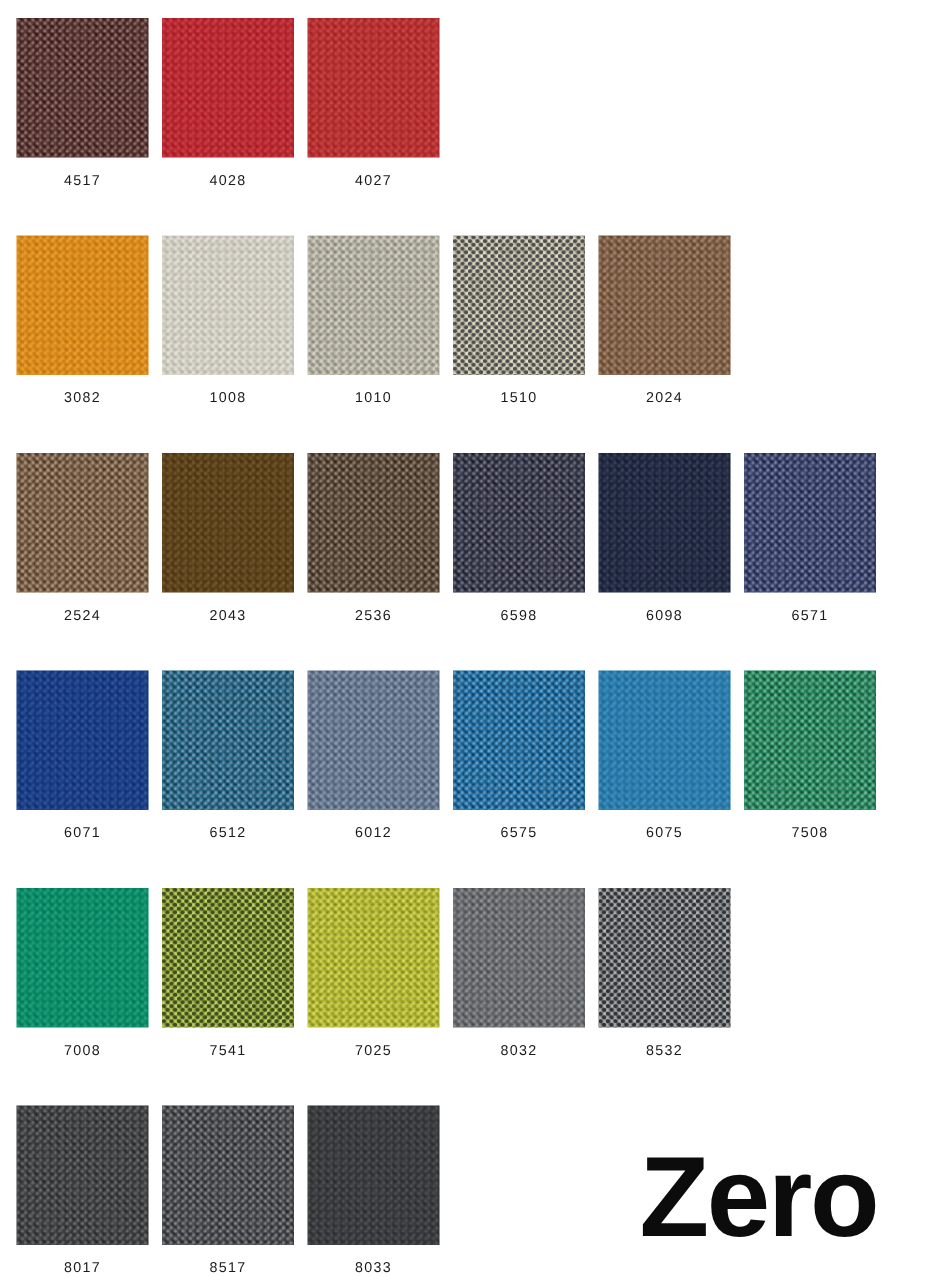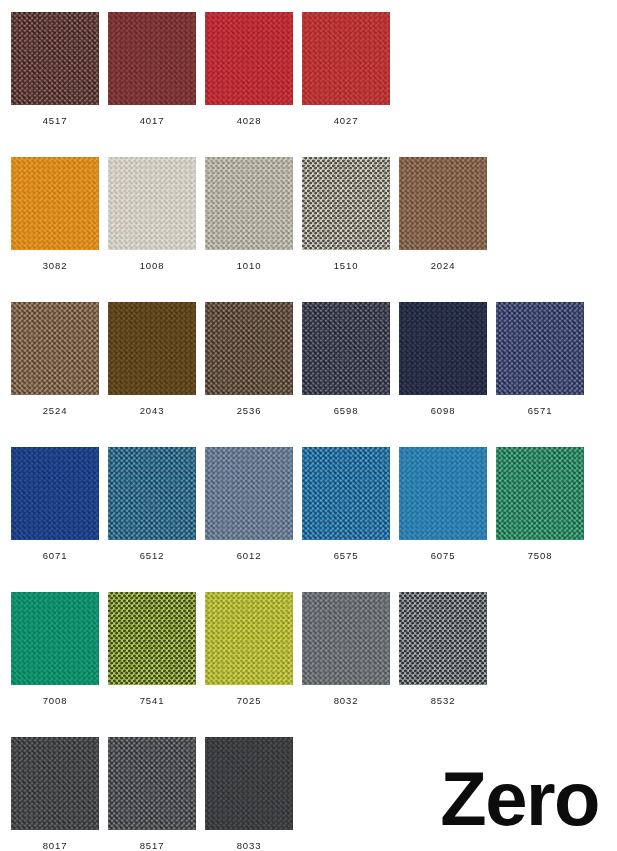--- a/index.html
+++ b/index.html
@@ -114,21 +114,21 @@
     font-size: 9.5px;
     color: #1b1b1b;
     letter-spacing: 0.9px;
     font-family: "Liberation Sans", sans-serif;
     text-align: center;
     line-height: 1;
   }
 
   .brand-block {
     position: absolute;
-    right: 18px;
+    right: 32px;
     bottom: 18px;
     text-align: left;
   }
   .brand-wordmark {
     font-family: "Liberation Sans", sans-serif;
     font-weight: bold;
     font-size: 76px;
     line-height: 0.9;
     color: #0c0c0c;
     letter-spacing: -1.5px;
@@ -143,29 +143,20 @@
         <div class="swatch-cell">
           <div class="swatch-tile tex-high" style="background-color: rgb(92, 42, 36); --duo: #2e140f;">
             <div class="weave"></div>
             <div class="weave2"></div>
             <div class="weave3"></div>
             <div class="duo"></div>
           </div>
           <div class="swatch-label">4517</div>
         </div>
         <div class="swatch-cell">
-          <div class="swatch-tile tex-flat" style="background-color: rgb(126, 43, 44); --duo: #5d1d1e;">
-            <div class="weave"></div>
-            <div class="weave2"></div>
-            <div class="weave3"></div>
-            <div class="duo"></div>
-          </div>
-          <div class="swatch-label">4017</div>
-        </div>
-        <div class="swatch-cell">
           <div class="swatch-tile tex-flat" style="background-color: rgb(201, 34, 44); --duo: #9c1620;">
             <div class="weave"></div>
             <div class="weave2"></div>
             <div class="weave3"></div>
             <div class="duo"></div>
           </div>
           <div class="swatch-label">4028</div>
         </div>
         <div class="swatch-cell">
           <div class="swatch-tile tex-flat" style="background-color: rgb(198, 43, 44); --duo: #9b1a1b;">

